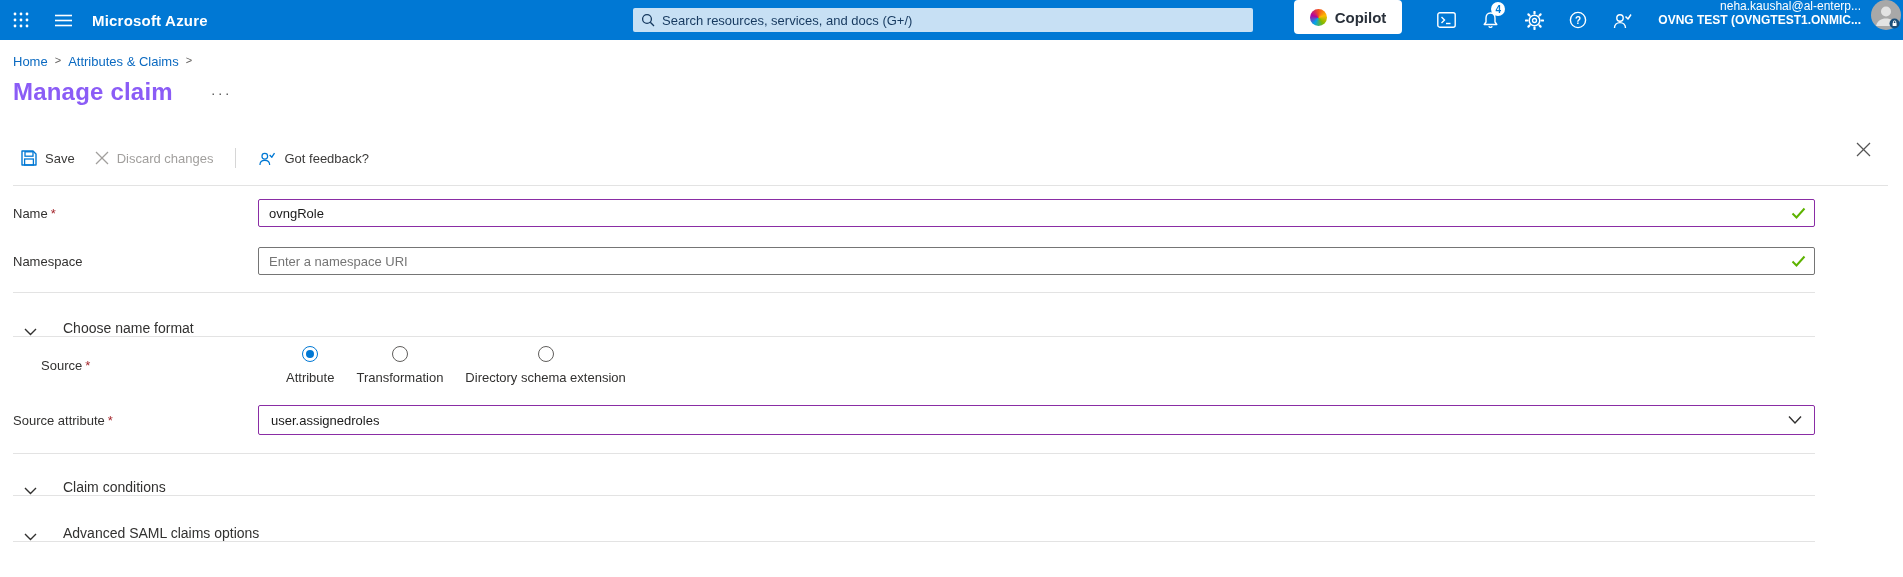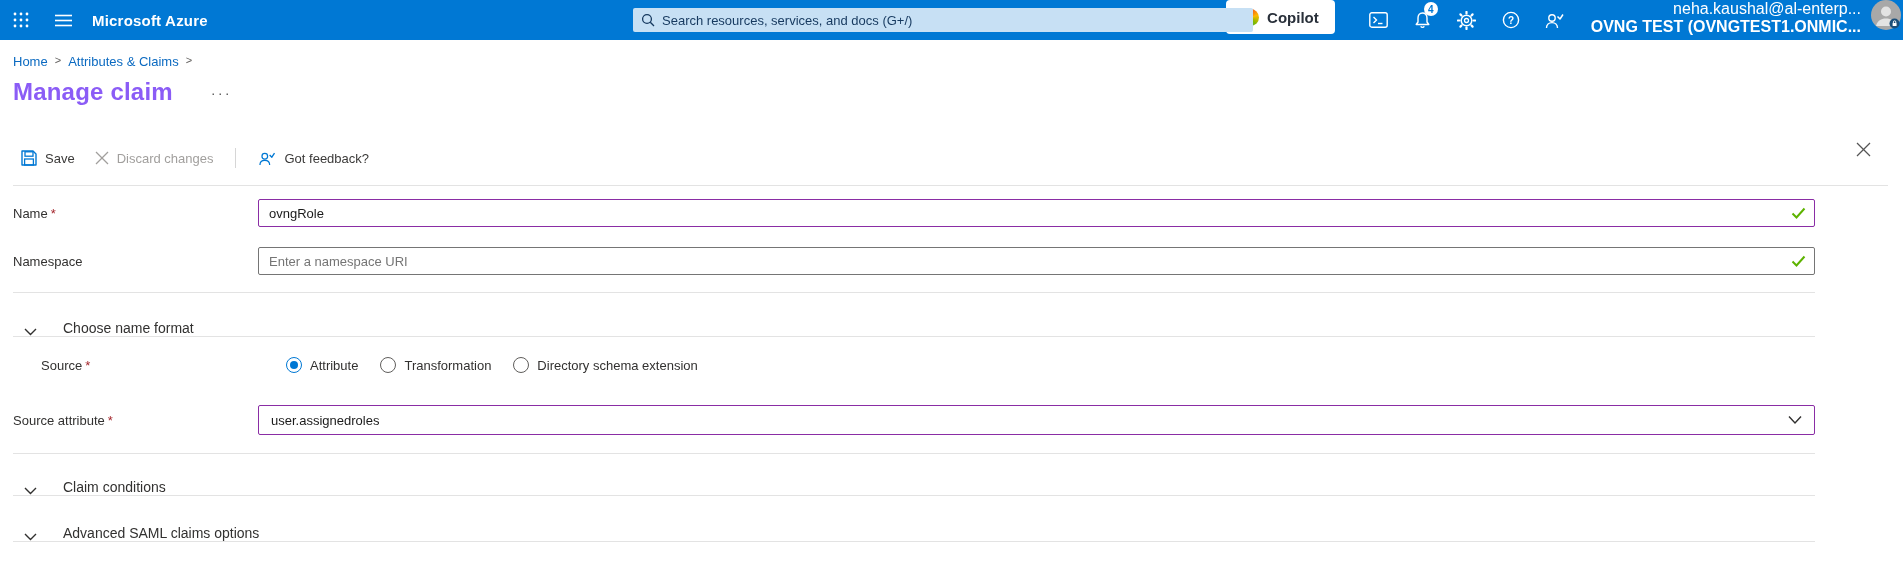--- a/index.html
+++ b/index.html
@@ -39,22 +39,22 @@
     background:conic-gradient(#f25022,#ffb900,#7fba00,#00a4ef,#b4009e,#f25022);
   }
   .copilot span.lbl { color:#29303a; font-size:15px; font-weight:700; }
   .tb-icon { width:44px; height:40px; display:flex; align-items:center; justify-content:center; position:relative; cursor:pointer; }
   .badge {
     position:absolute; top:2px; right:7px; min-width:14px; height:14px; border-radius:7px;
     background:#fff; color:#0078d4; font-size:10px; font-weight:700;
     display:flex; align-items:center; justify-content:center; padding:0 2px;
   }
   .user { text-align:right; line-height:1.15; margin:0 10px 0 14px; cursor:pointer; }
-  .user .email { font-size:16px; }
-  .user .tenant { font-size:16px; font-weight:700; }
+  .user .email { font-size:12px; }
+  .user .tenant { font-size:12px; font-weight:700; }
   .avatar { width:30px; height:30px; margin-right:2px; position:relative; cursor:pointer; }
 
   
   .content { padding:0 0 0 13px; position:relative; }
   .breadcrumb { margin-top:14px; font-size:13px; display:flex; align-items:flex-start; gap:7px; }
   .breadcrumb a { color:#0b6ac1; text-decoration:none; cursor:pointer; }
   .breadcrumb .sep { color:#605e5c; font-size:11px; }
   .title-row { margin-top:9px; display:flex; align-items:center; }
   h1.page-title { font-size:24px; font-weight:700; color:#8b5cf6; letter-spacing:.2px; }
   .more-dots { margin-left:38px; color:#5f5f5f; font-size:15px; letter-spacing:2px; cursor:pointer; }
@@ -93,21 +93,21 @@
   .section-row {
     display:flex; align-items:flex-end; gap:26px; border-bottom:1px solid #e3e3e3;
     padding-left:11px; cursor:pointer;
   }
   .sec-choose { height:44px; }
   .sec-claim { height:42px; }
   .sec-adv { height:46px; }
   .section-label { font-size:14px; color:#323130; }
   .row-source { margin-top:13px; height:30px;margin-left:28px; }
   .radio-group { display:flex; align-items:center; gap:22px; flex:1; }
-  .radio-opt { display:flex; align-items:center; gap:8px; cursor:pointer; }
+  .radio-opt { display:flex; align-items:center; gap:8px; cursor:pointer;flex-direction:column; }
   .radio {
     width:16px; height:16px; border-radius:50%; border:1px solid #605e5c; background:#fff;
     display:flex; align-items:center; justify-content:center;
   }
   .radio.selected { border:1.5px solid #0078d4; }
   .radio.selected::after { content:""; width:8px; height:8px; border-radius:50%; background:#0078d4; }
   .row-source-attr { margin-top:25px; }
   .select {
     height:30px; border:1px solid #757575; border-radius:2px; background:#fff;
     display:flex; align-items:center; padding:0 12px; cursor:pointer; flex:1; position:relative;

